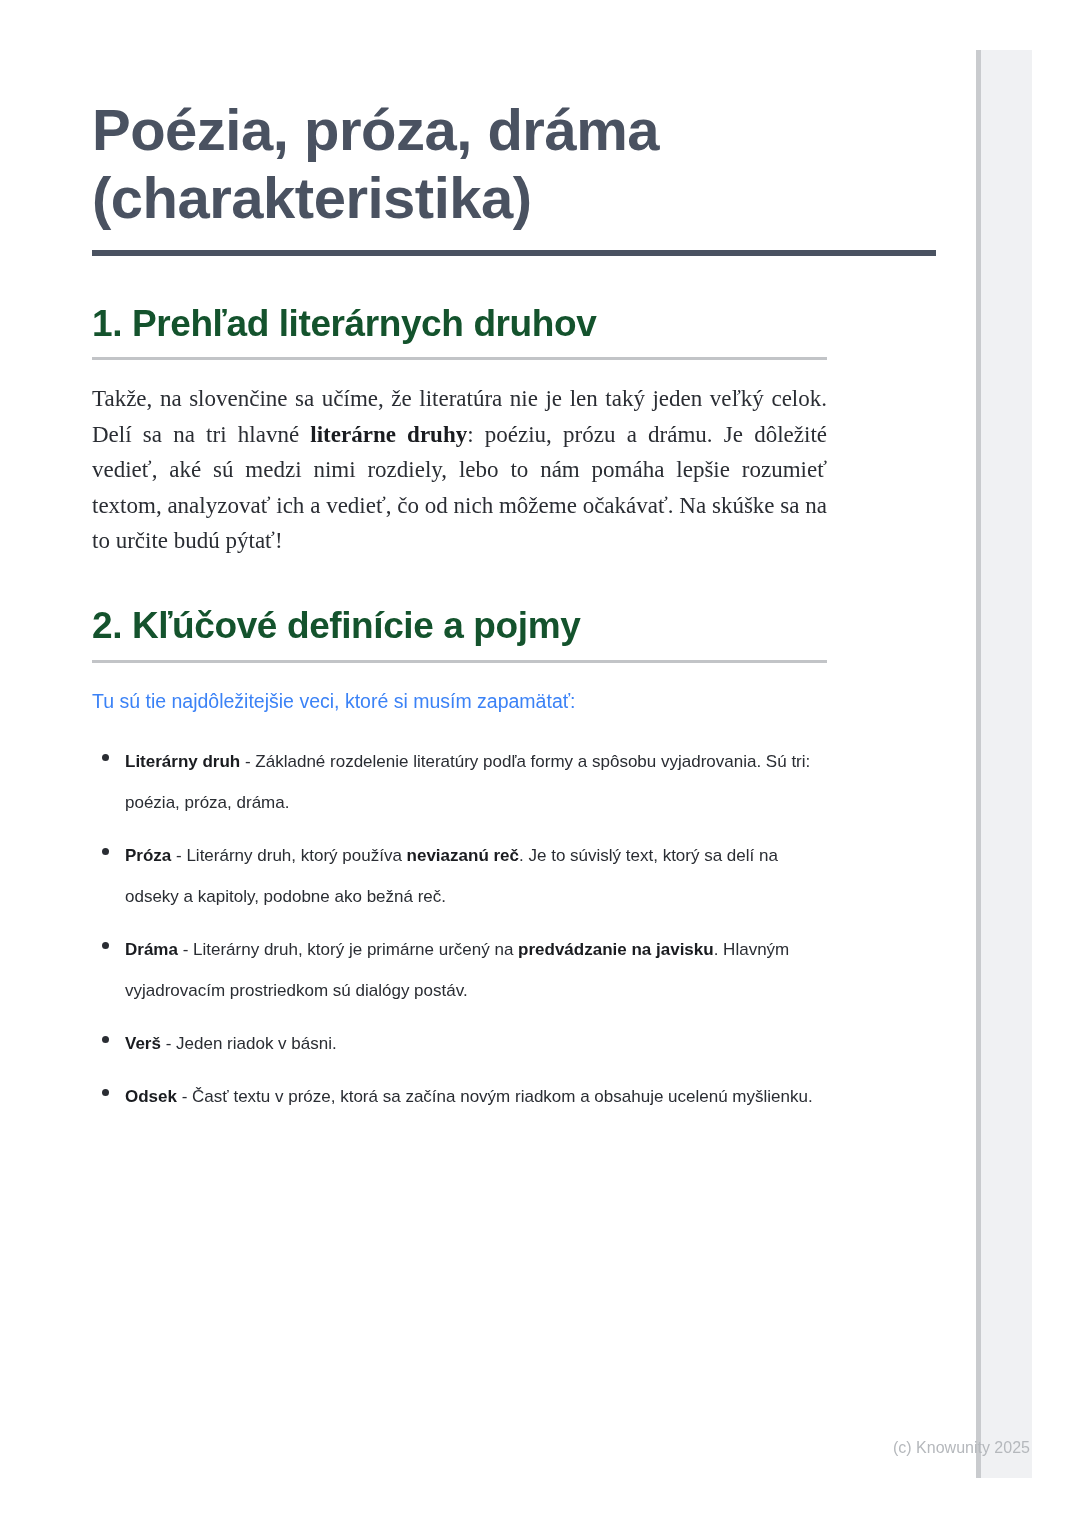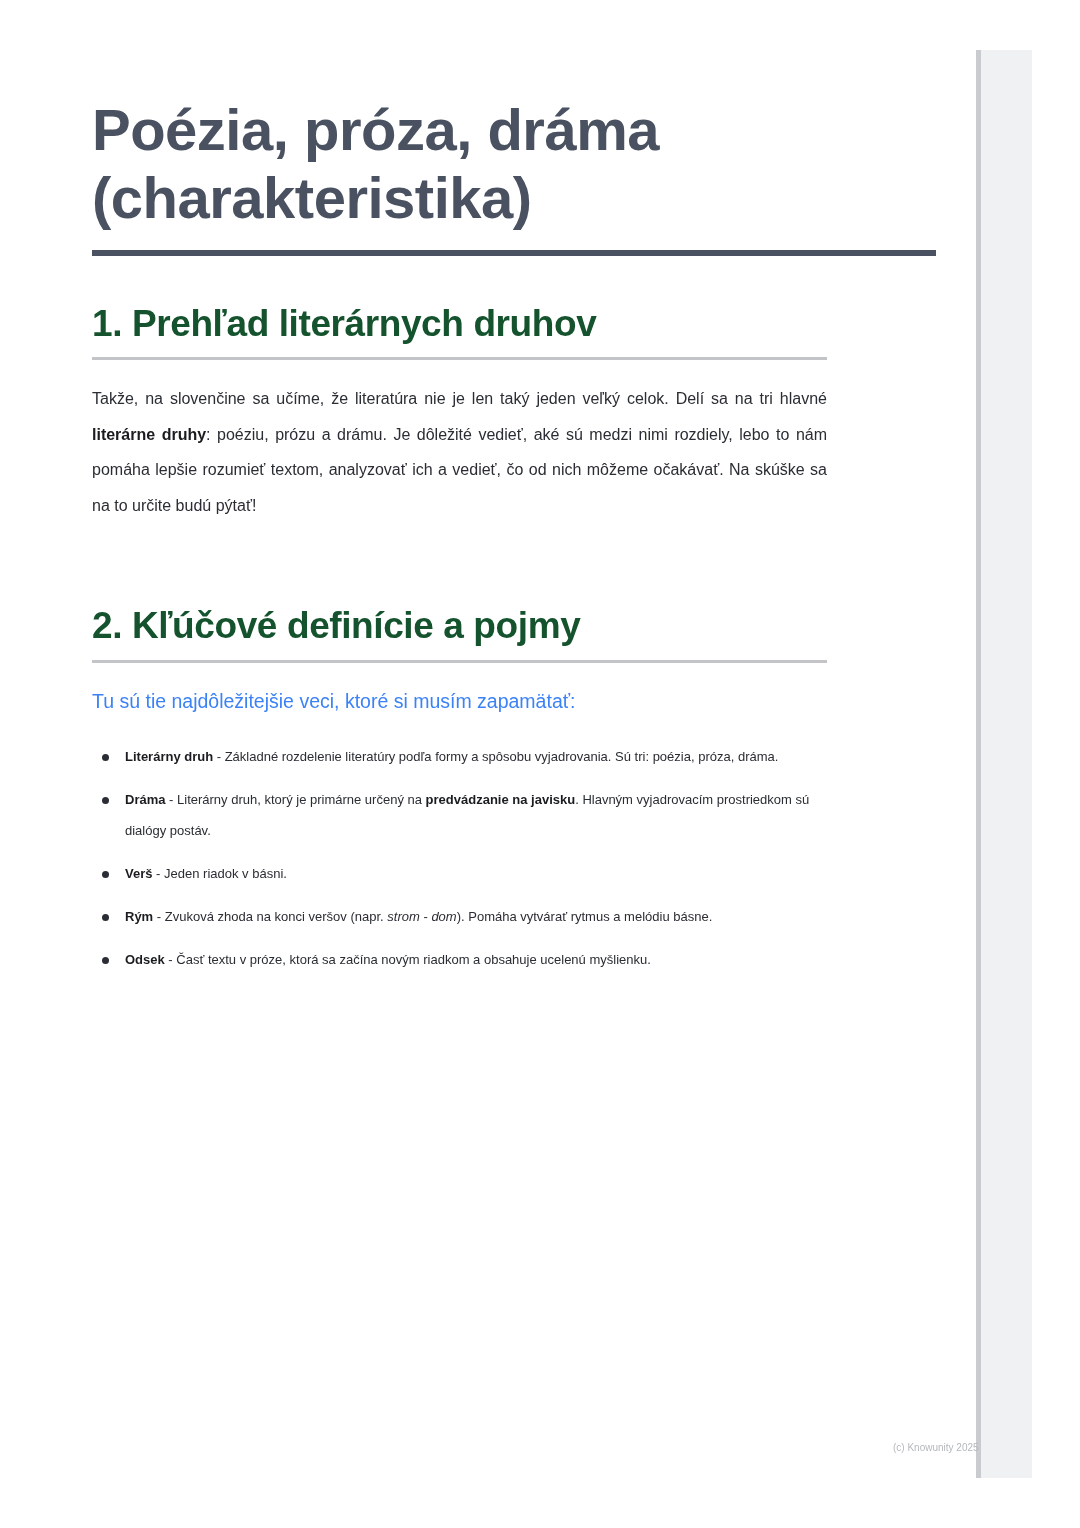--- a/index.html
+++ b/index.html
@@ -27,48 +27,48 @@
     .h2-rule {
       position: absolute; left: 92px; width: 735px; height: 3px; background: #c2c4c7;
     }
     .h2-1 { top: 302px; }
     .h2-1-rule { top: 357px; }
     .h2-2 { top: 604px; }
     .h2-2-rule { top: 660px; }
 
     .para {
       position: absolute; left: 92px; top: 381px; width: 735px;
-      font-size: 16px; line-height: 35.5px; color: #2a2d33; text-align: justify;
+      font-size: 23px; line-height: 35.5px; color: #2a2d33; text-align: justify; font-family: Liberation Serif, serif;
     }
     .intro {
       position: absolute; left: 92px; top: 685px; width: 735px;
       font-size: 19.5px; line-height: 32px; color: #3b82f6;
     }
 
     .list {
       position: absolute; left: 92px; top: 741px; width: 735px; list-style: none;
     }
     .list li {
       position: relative; padding-left: 33px; margin-bottom: 12px;
-      font-size: 13px; line-height: 31px; color: #2a2d33;
+      font-size: 17px; line-height: 41px; color: #2a2d33;
     }
     .list li .bullet {
       position: absolute; left: 10px; top: 13px; width: 7px; height: 7px;
       border-radius: 50%; background: #2a2d33;
     }
     b { font-weight: 700; color: #1a1c20; }
     i { font-style: italic; }
 
     .sidebar {
       position: absolute; left: 976px; top: 50px; width: 56px; height: 1428px;
       background: #f0f1f3; border-left: 5px solid #c9cbce;
     }
     .footer {
       position: absolute; left: 893px; top: 1440px;
-      font-size: 10px; line-height: 16px; color: #b5b8bc;
+      font-size: 16px; line-height: 16px; color: #b5b8bc;
     }
   </style>
 </head>
 <body>
 
 <div class="page">
 
   <h1 class="title">Poézia, próza, dráma (charakteristika)</h1>
   <div class="title-rule"></div>
 
@@ -77,21 +77,21 @@
 
   <p class="para"><span>Takže, na slovenčine sa učíme, že literatúra nie je len taký jeden veľký celok. Delí sa na tri hlavné </span><b>literárne druhy</b><span>: poéziu, prózu a drámu. Je dôležité vedieť, aké sú medzi nimi rozdiely, lebo to nám pomáha lepšie rozumieť textom, analyzovať ich a vedieť, čo od nich môžeme očakávať. Na skúške sa na to určite budú pýtať!</span></p>
 
   <h2 class="h2 h2-2">2. Kľúčové definície a pojmy</h2>
   <div class="h2-rule h2-2-rule"></div>
 
   <p class="intro">Tu sú tie najdôležitejšie veci, ktoré si musím zapamätať:</p>
 
   <ul class="list">
     <li><span class="bullet"></span><b>Literárny druh</b><span> - Základné rozdelenie literatúry podľa formy a spôsobu vyjadrovania. Sú tri: poézia, próza, dráma.</span></li>
+    <li><span class="bullet"></span><b>Próza</b><span> - Literárny druh, ktorý používa </span><b>neviazanú reč</b><span>. Je to súvislý text, ktorý sa delí na odseky a kapitoly, podobne ako bežná reč.</span></li>
     <li><span class="bullet"></span><b>Dráma</b><span> - Literárny druh, ktorý je primárne určený na </span><b>predvádzanie na javisku</b><span>. Hlavným vyjadrovacím prostriedkom sú dialógy postáv.</span></li>
     <li><span class="bullet"></span><b>Verš</b><span> - Jeden riadok v básni.</span></li>
-    <li><span class="bullet"></span><b>Rým</b><span> - Zvuková zhoda na konci veršov (napr. </span><i>strom</i><span> - </span><i>dom</i><span>). Pomáha vytvárať rytmus a melódiu básne.</span></li>
     <li><span class="bullet"></span><b>Odsek</b><span> - Časť textu v próze, ktorá sa začína novým riadkom a obsahuje ucelenú myšlienku.</span></li>
   </ul>
 
   <div class="sidebar"></div>
   <div class="footer">(c) Knowunity 2025</div>
 </div>
 
 </body></html>

